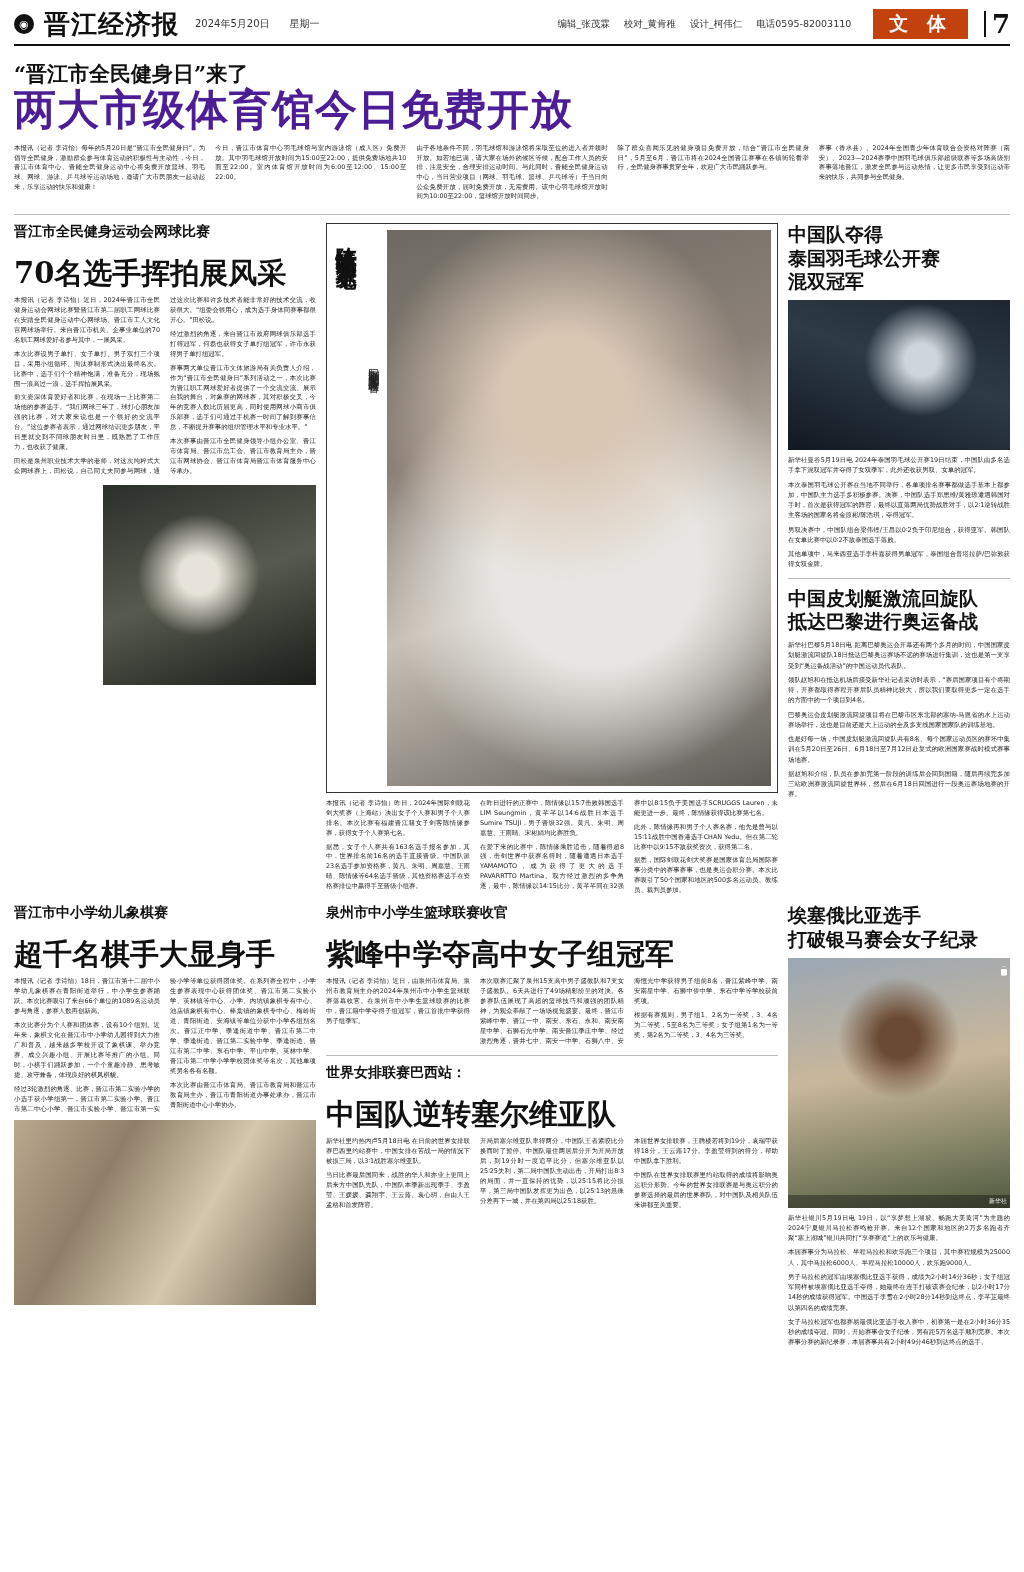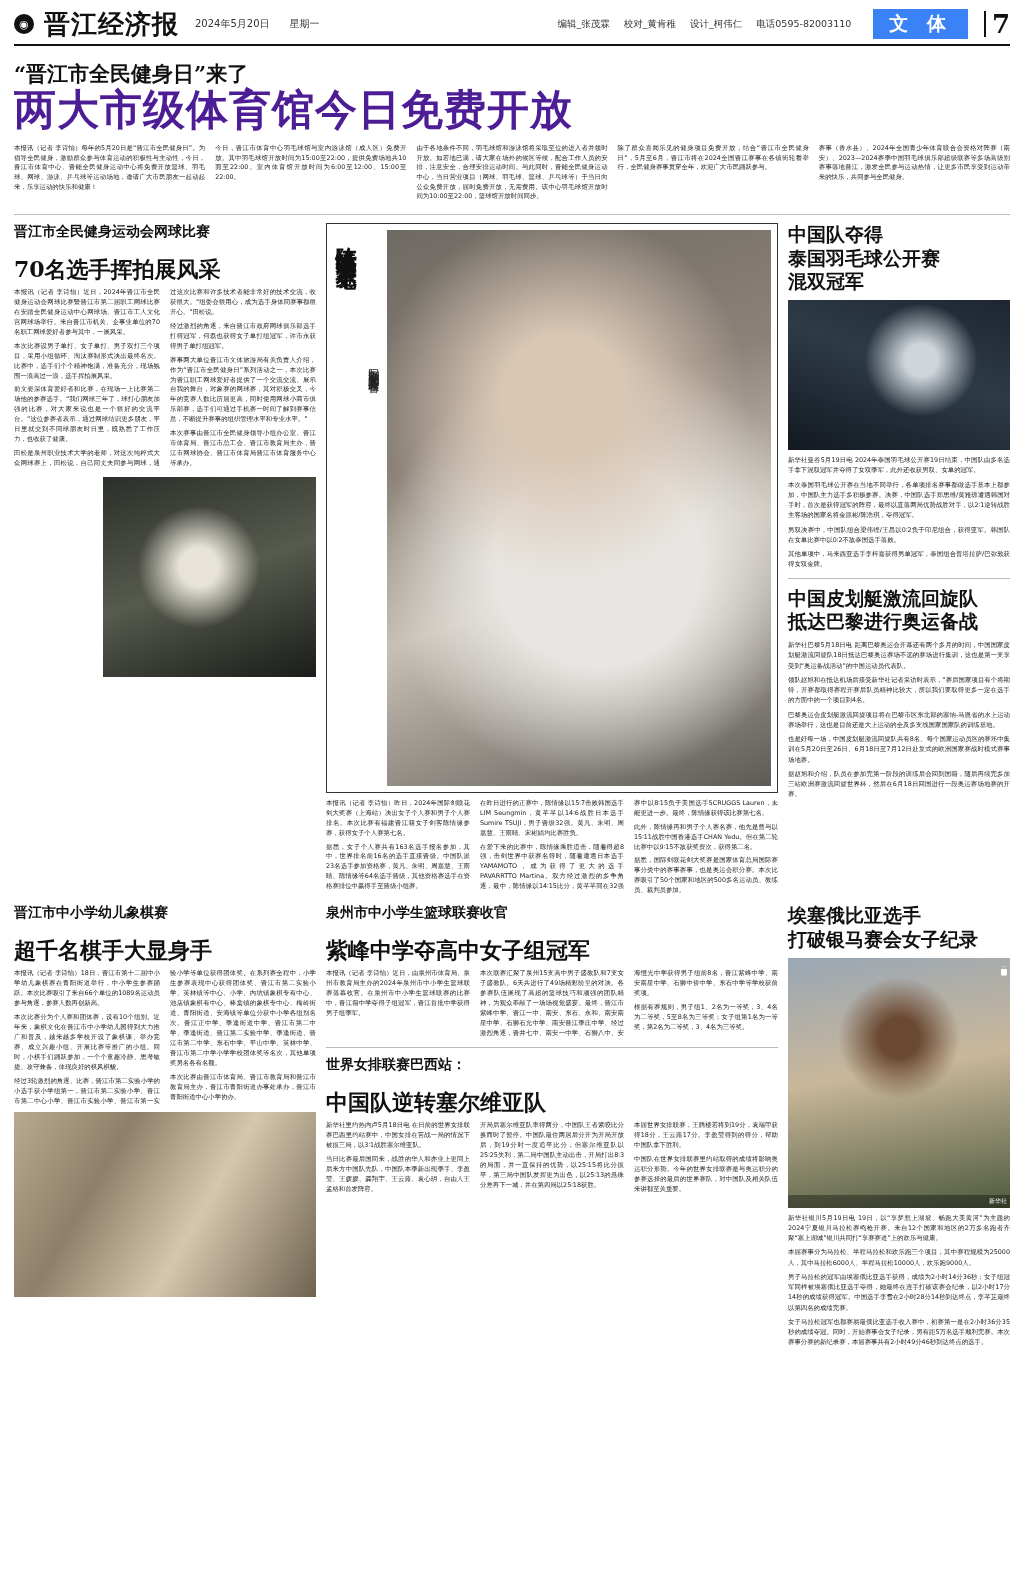--- a/index.html
+++ b/index.html
@@ -25,21 +25,21 @@
     font-size:11px;
   }
   .paper-name {
     font-family:"DejaVu Serif","Liberation Serif",serif;
     font-weight:bold; font-size:26px; letter-spacing:1px; color:#111;
   }
   .mast-date { font-size:10px; color:#333; margin-left:6px; }
   .mast-weekday { font-size:10px; color:#333; margin-left:10px; }
   .mast-credits { margin-left:auto; font-size:9.5px; color:#333; display:flex; gap:14px; }
   .section-box {
-    margin-left:12px; background:#3b82f6; color:#fff; font-size:19px; font-weight:bold;
+    margin-left:12px; background:#c2410c; color:#fff; font-size:19px; font-weight:bold;
     padding:2px 16px; letter-spacing:6px;
     font-family:"DejaVu Serif","Liberation Serif",serif;
   }
   .page-num {
     margin-left:6px; font-size:26px; font-weight:bold; color:#111;
     font-family:"DejaVu Serif","Liberation Serif",serif;
     border-left:2px solid #111; padding-left:6px; line-height:1;
   }
 
   
@@ -68,21 +68,21 @@
     gap:10px;
     margin-top:8px;
   }
 
   h2.sub-kicker {
     font-family:"DejaVu Serif","Liberation Serif",serif;
     font-size:14px; font-weight:bold; margin:0 0 2px 0; color:#111;
   }
   h1.sub-title {
     font-family:"DejaVu Serif","Liberation Serif",serif;
-    font-size:22px; font-weight:bold; margin:16px 0 6px 0; color:#111; line-height:1.15;
+    font-size:29px; font-weight:bold; margin:16px 0 6px 0; color:#111; line-height:1.15;
   }
   .body-cols-2 { column-count:2; column-gap:10px; font-size:6.4px; line-height:1.55; text-align:justify; color:#222; }
   .body-cols-3 { column-count:3; column-gap:10px; font-size:6.4px; line-height:1.55; text-align:justify; color:#222; }
   .body-cols-2 p, .body-cols-3 p { margin:0 0 4px 0; }
 
   
   .photo { position:relative; overflow:hidden; background:#888; }
   .photo .cap {
     position:absolute; left:0; right:0; bottom:0;
     font-size:6px; color:#fff; background:rgba(0,0,0,.35); padding:2px 3px;

